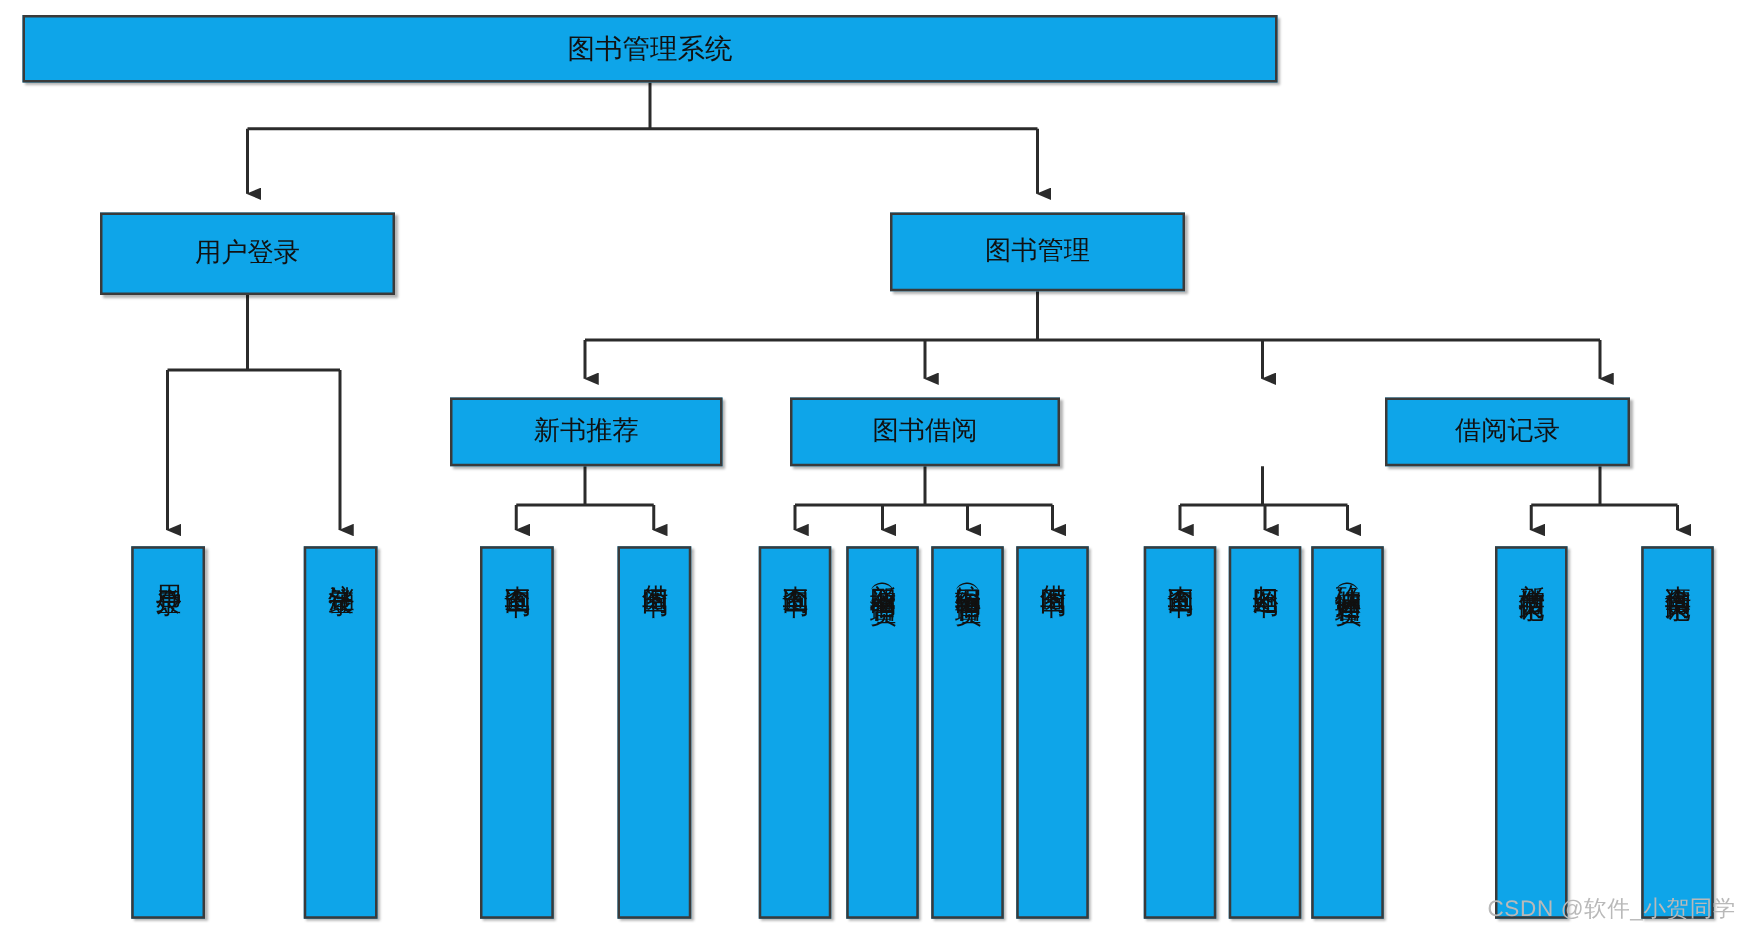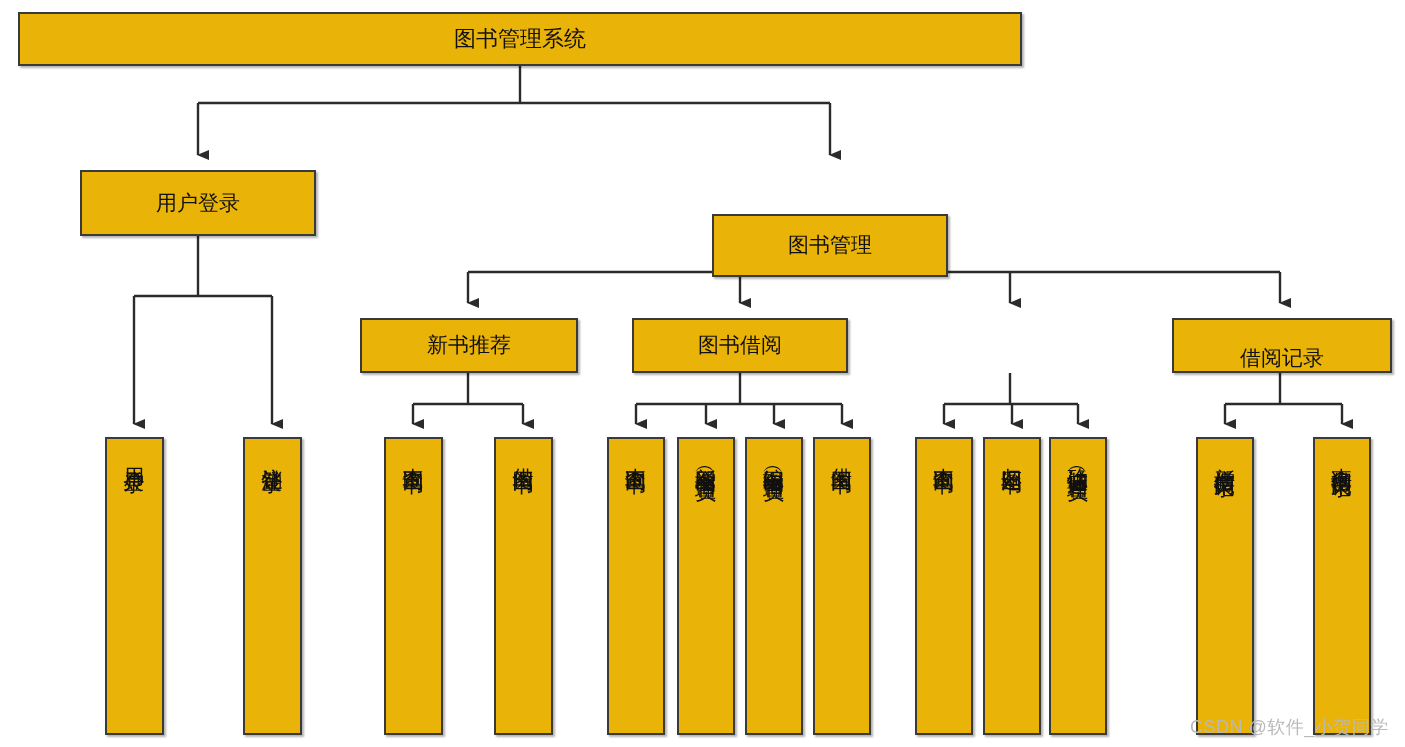--- a/index.html
+++ b/index.html
@@ -20,21 +20,21 @@
   svg.wires {
     position: absolute;
     left: 0;
     top: 0;
     width: 1405px;
     height: 747px;
   }
   .node {
     position: absolute;
     box-sizing: border-box;
-    background: #eab308;
+    background: #0ea5e9;
     border: 2px solid #3a3a3a;
     box-shadow: 2px 2px 2px rgba(0,0,0,0.30);
     display: flex;
     align-items: center;
     justify-content: center;
     color: #111111;
     z-index: 2;
   }
   .node-label {
     text-align: center;
@@ -126,31 +126,31 @@
     </g>
   </svg>
 
   <div class="node h-node root" style="left:18px; top:12px; width:1004px; height:54px;">
     <span class="node-label">图书管理系统</span>
   </div>
 
   <div class="node h-node" style="left:80px; top:170px; width:236px; height:66px;">
     <span class="node-label">用户登录</span>
   </div>
-  <div class="node h-node" style="left:712px; top:170px; width:236px; height:63px;margin-top:44px;">
+  <div class="node h-node" style="left:712px; top:170px; width:236px; height:63px;">
     <span class="node-label">图书管理</span>
   </div>
 
   <div class="node h-node" style="left:360px; top:318px; width:218px; height:55px;">
     <span class="node-label">新书推荐</span>
   </div>
   <div class="node h-node" style="left:632px; top:318px; width:216px; height:55px;">
     <span class="node-label">图书借阅</span>
   </div>
-  <div class="node h-node" style="left:1172px; top:318px; width:220px; height:55px;align-items:flex-end;">
+  <div class="node h-node" style="left:1108px; top:318px; width:196px; height:55px;">
     <span class="node-label">借阅记录</span>
   </div>
 
   <div class="node v-node" style="left:105px; top:437px; width:59px; height:298px;">
     <span class="node-label">用户登录</span>
   </div>
   <div class="node v-node" style="left:243px; top:437px; width:59px; height:298px;">
     <span class="node-label">注销登录</span>
   </div>
 

